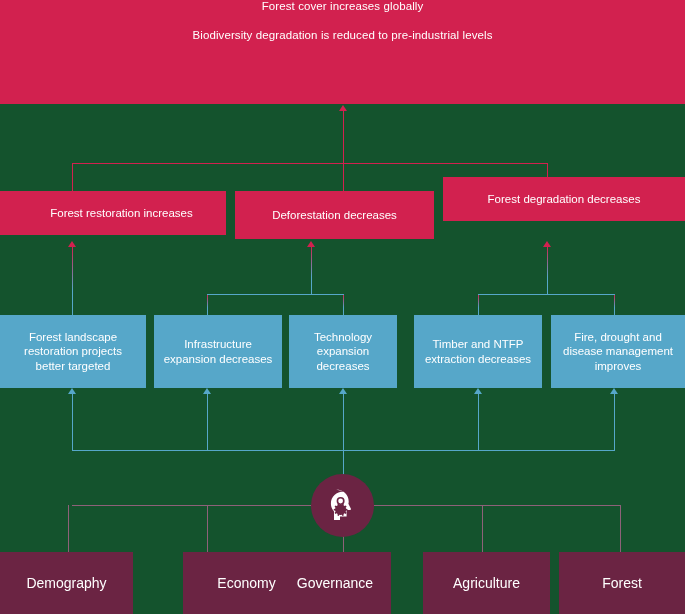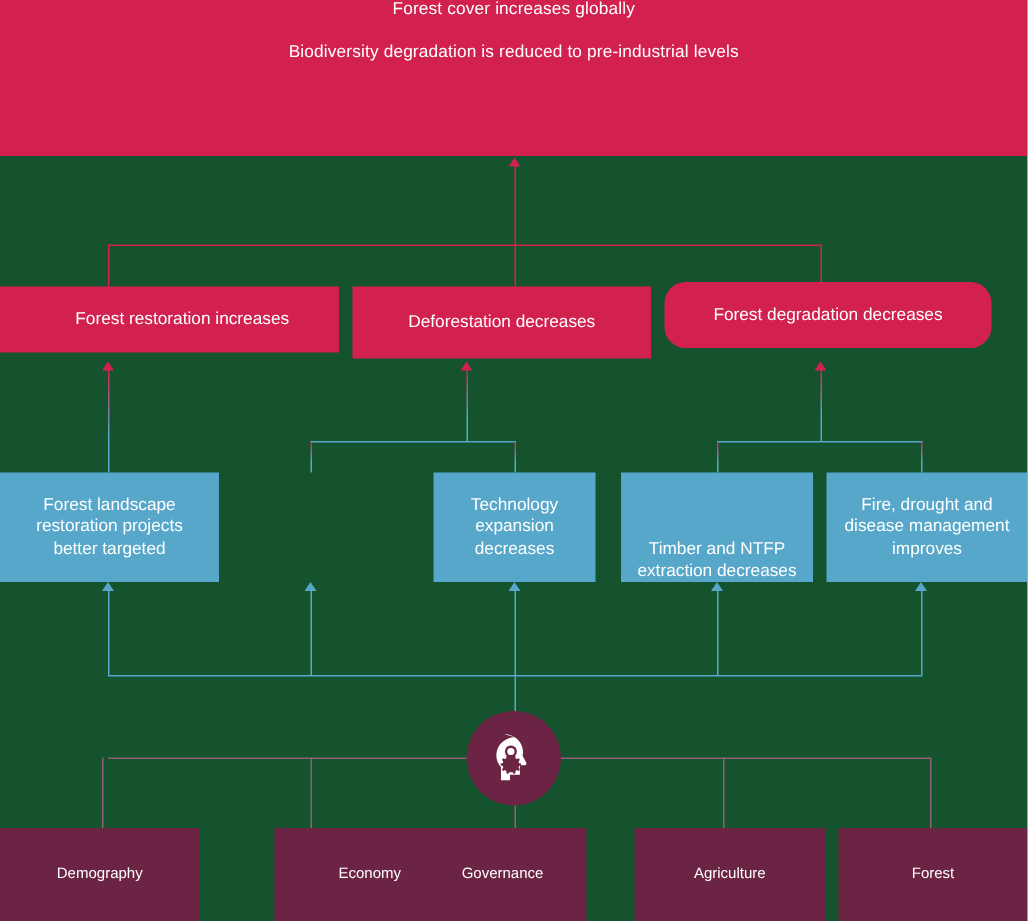--- a/index.html
+++ b/index.html
@@ -51,21 +51,21 @@
     z-index: 4;
   }
   .node span {
     display: block;
     padding: 0 8px;
     line-height: 14.5px;
   }
 
   .node.pink   { background: #d2214f; font-size: 11.5px; }
   .node.blue   { background: #56a7c9; font-size: 11.5px; }
-  .node.purple { background: #6b2443; font-size: 10px; }
+  .node.purple { background: #6b2443; font-size: 14px; }
 
   
   .conn {
     position: absolute;
     z-index: 1;
   }
   .hline { height: 1px; }
   .vline { width: 1px; }
 
   .c-pink   { background: #d2214f; }
@@ -124,21 +124,21 @@
   <div class="conn vline c-pink" style="left:72px; top:163px; height:29px;"></div>
   <div class="conn vline c-pink" style="left:343px; top:163px; height:29px;"></div>
   <div class="conn vline c-pink" style="left:547px; top:163px; height:29px;"></div>
 
   <div class="node pink" style="left:0px; top:191px; width:226px; height:44px;padding-left:17px;">
     <span>Forest restoration increases</span>
   </div>
   <div class="node pink" style="left:235px; top:191px; width:199px; height:48px;">
     <span>Deforestation decreases</span>
   </div>
-  <div class="node pink" style="left:443px; top:188px; width:218px; height:44px;border-radius:14px;">
+  <div class="node pink" style="left:443px; top:177px; width:242px; height:44px;">
     <span>Forest degradation decreases</span>
   </div>
 
   <div class="conn v-grad" style="left:72px; top:246px; height:69px;"></div>
   <div class="arrow pink" style="left:68px; top:241px;"></div>
 
   <div class="conn v-grad" style="left:207px; top:294px; height:21px;"></div>
   <div class="conn v-grad" style="left:343px; top:294px; height:21px;"></div>
   <div class="conn hline c-blue" style="left:207px; top:294px; width:137px;"></div>
   <div class="conn v-grad" style="left:311px; top:246px; height:48px;"></div>
@@ -146,24 +146,27 @@
 
   <div class="conn v-grad" style="left:478px; top:294px; height:21px;"></div>
   <div class="conn v-grad" style="left:614px; top:294px; height:21px;"></div>
   <div class="conn hline c-blue" style="left:478px; top:294px; width:137px;"></div>
   <div class="conn v-grad" style="left:547px; top:246px; height:48px;"></div>
   <div class="arrow pink" style="left:543px; top:241px;"></div>
 
   <div class="node blue" style="left:0px; top:315px; width:146px; height:73px;">
     <span>Forest landscape restoration projects better targeted</span>
   </div>
+  <div class="node blue" style="left:154px; top:315px; width:128px; height:73px;">
+    <span>Infrastructure expansion decreases</span>
+  </div>
   <div class="node blue" style="left:289px; top:315px; width:108px; height:73px;">
     <span>Technology expansion decreases</span>
   </div>
-  <div class="node blue" style="left:414px; top:315px; width:128px; height:73px;align-items:flex-end;">
+  <div class="node blue" style="left:414px; top:315px; width:128px; height:73px;">
     <span>Timber and NTFP extraction decreases</span>
   </div>
   <div class="node blue" style="left:551px; top:315px; width:134px; height:73px;">
     <span>Fire, drought and disease management improves</span>
   </div>
 
   <div class="conn hline c-blue" style="left:72px; top:450px; width:543px;"></div>
   <div class="conn vline c-blue" style="left:72px; top:394px; height:56px;"></div>
   <div class="conn vline c-blue" style="left:207px; top:394px; height:56px;"></div>
   <div class="conn vline c-blue" style="left:343px; top:394px; height:56px;"></div>

